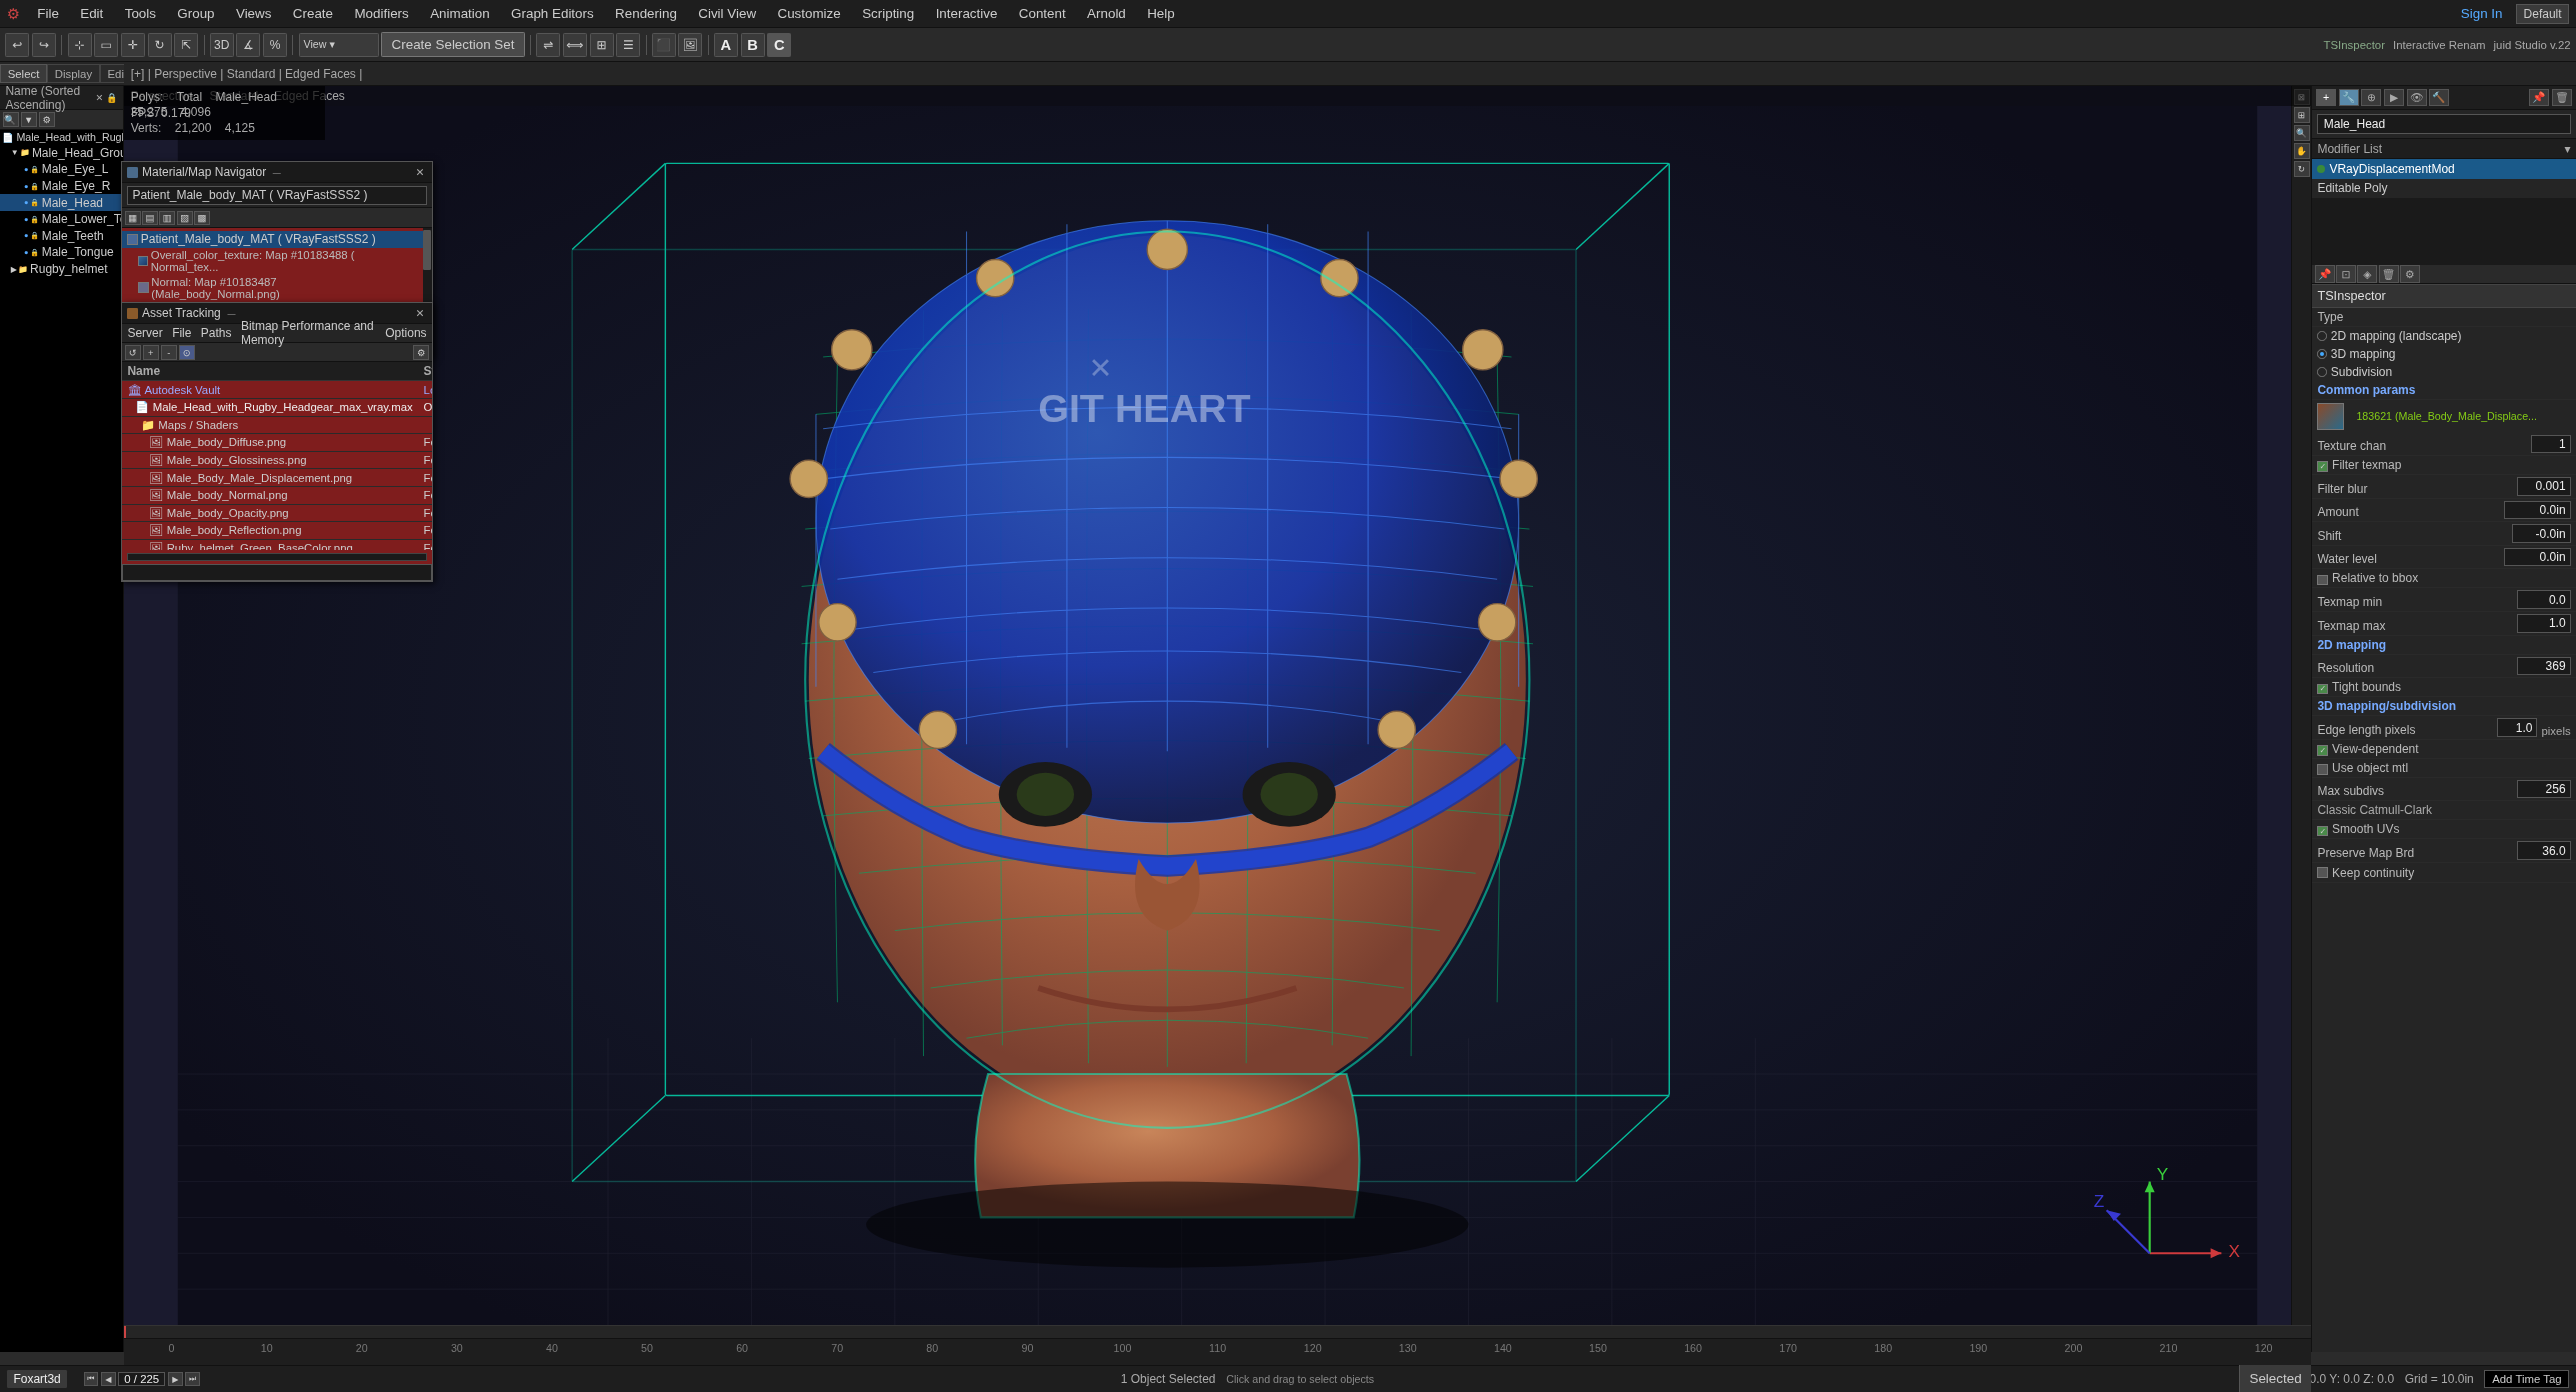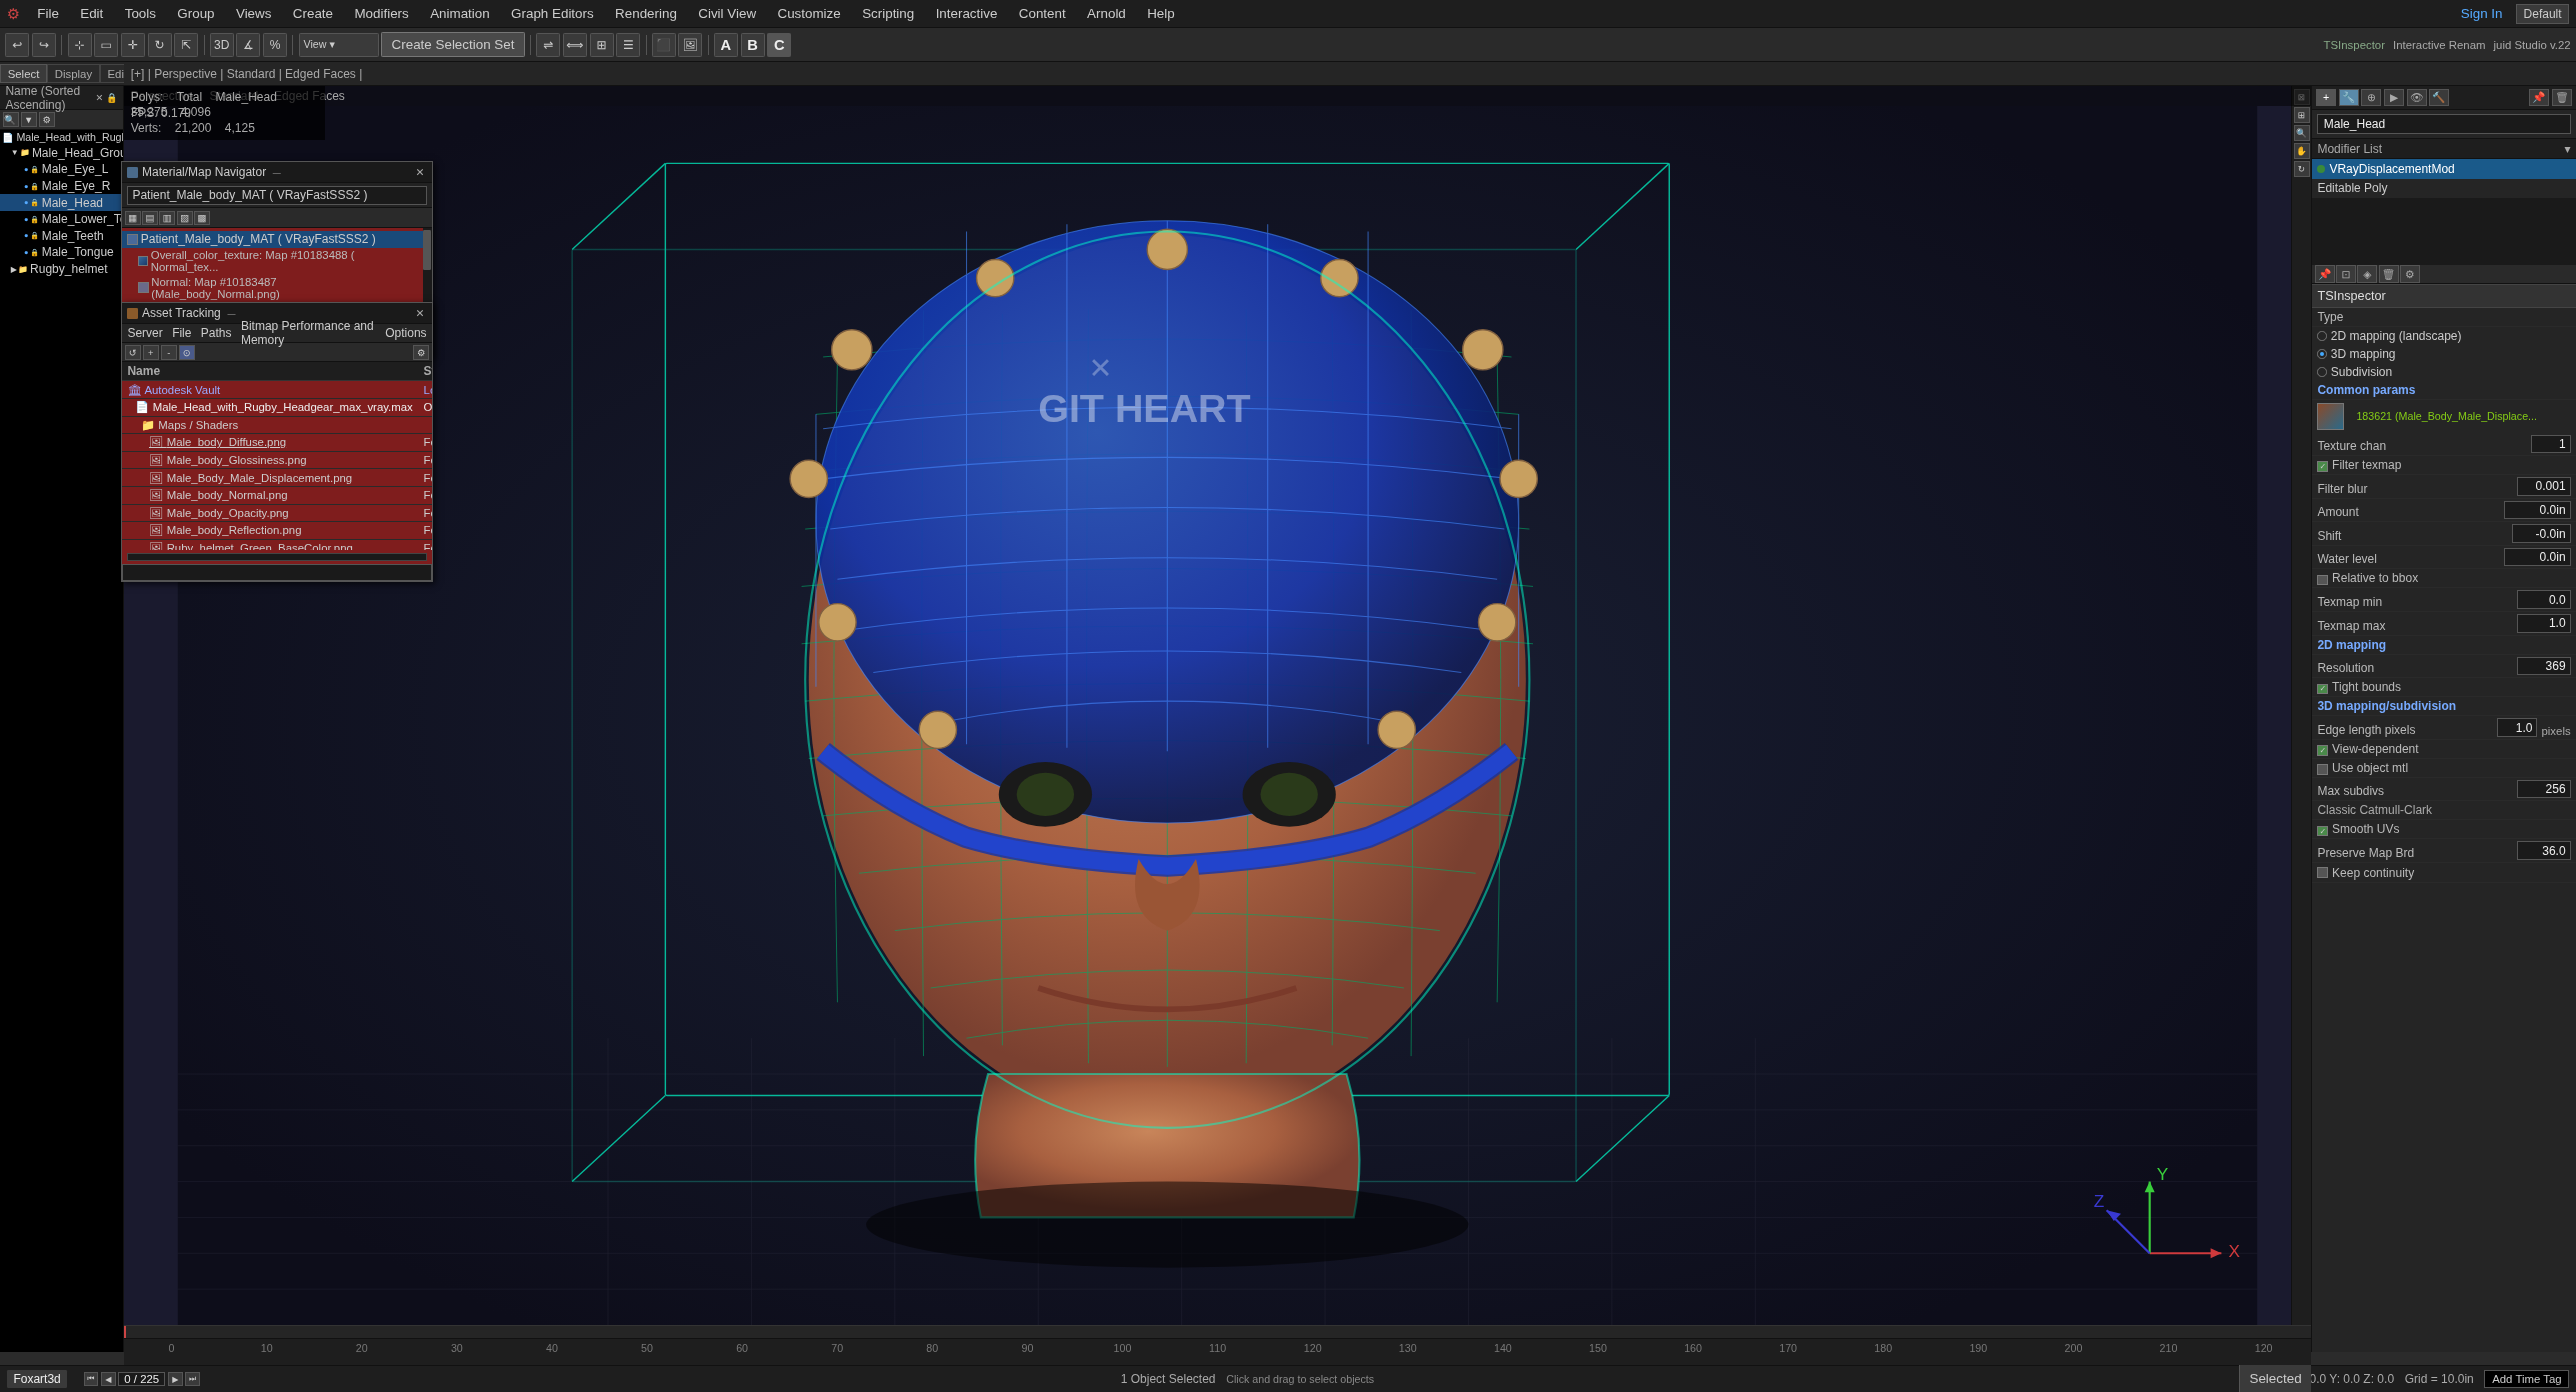--- a/index.html
+++ b/index.html
@@ -1236,21 +1236,21 @@
           <td class="status-ok">Ok</td>
         </tr>
         <tr>
           <td style="padding-left:19px;">
             <span>📁 </span>
             <span>Maps / Shaders</span>
           </td>
           <td></td>
         </tr>
         <tr>
-          <td style="padding-left:27px;text-decoration:underline;">
+          <td style="padding-left:27px;">
             <span>🖼 </span>
             <span>Male_body_Diffuse.png</span>
           </td>
           <td class="status-ok">Found</td>
         </tr>
         <tr>
           <td style="padding-left:27px;">
             <span>🖼 </span>
             <span>Male_body_Glossiness.png</span>
           </td>

